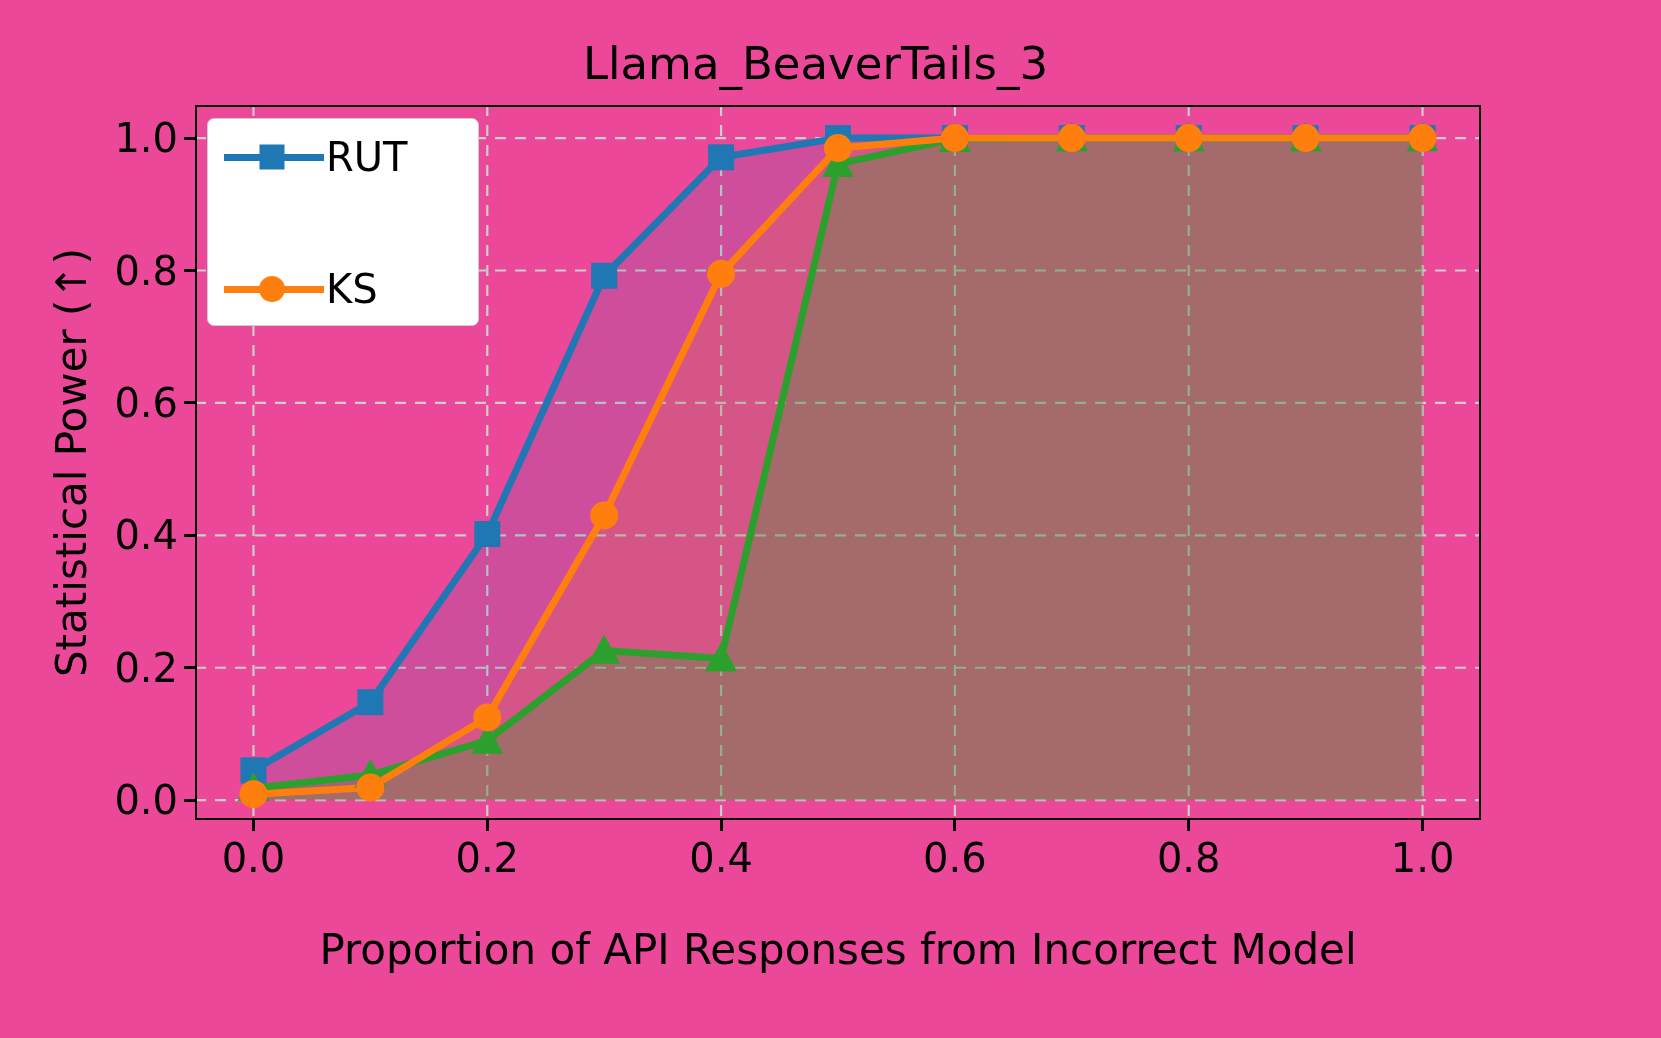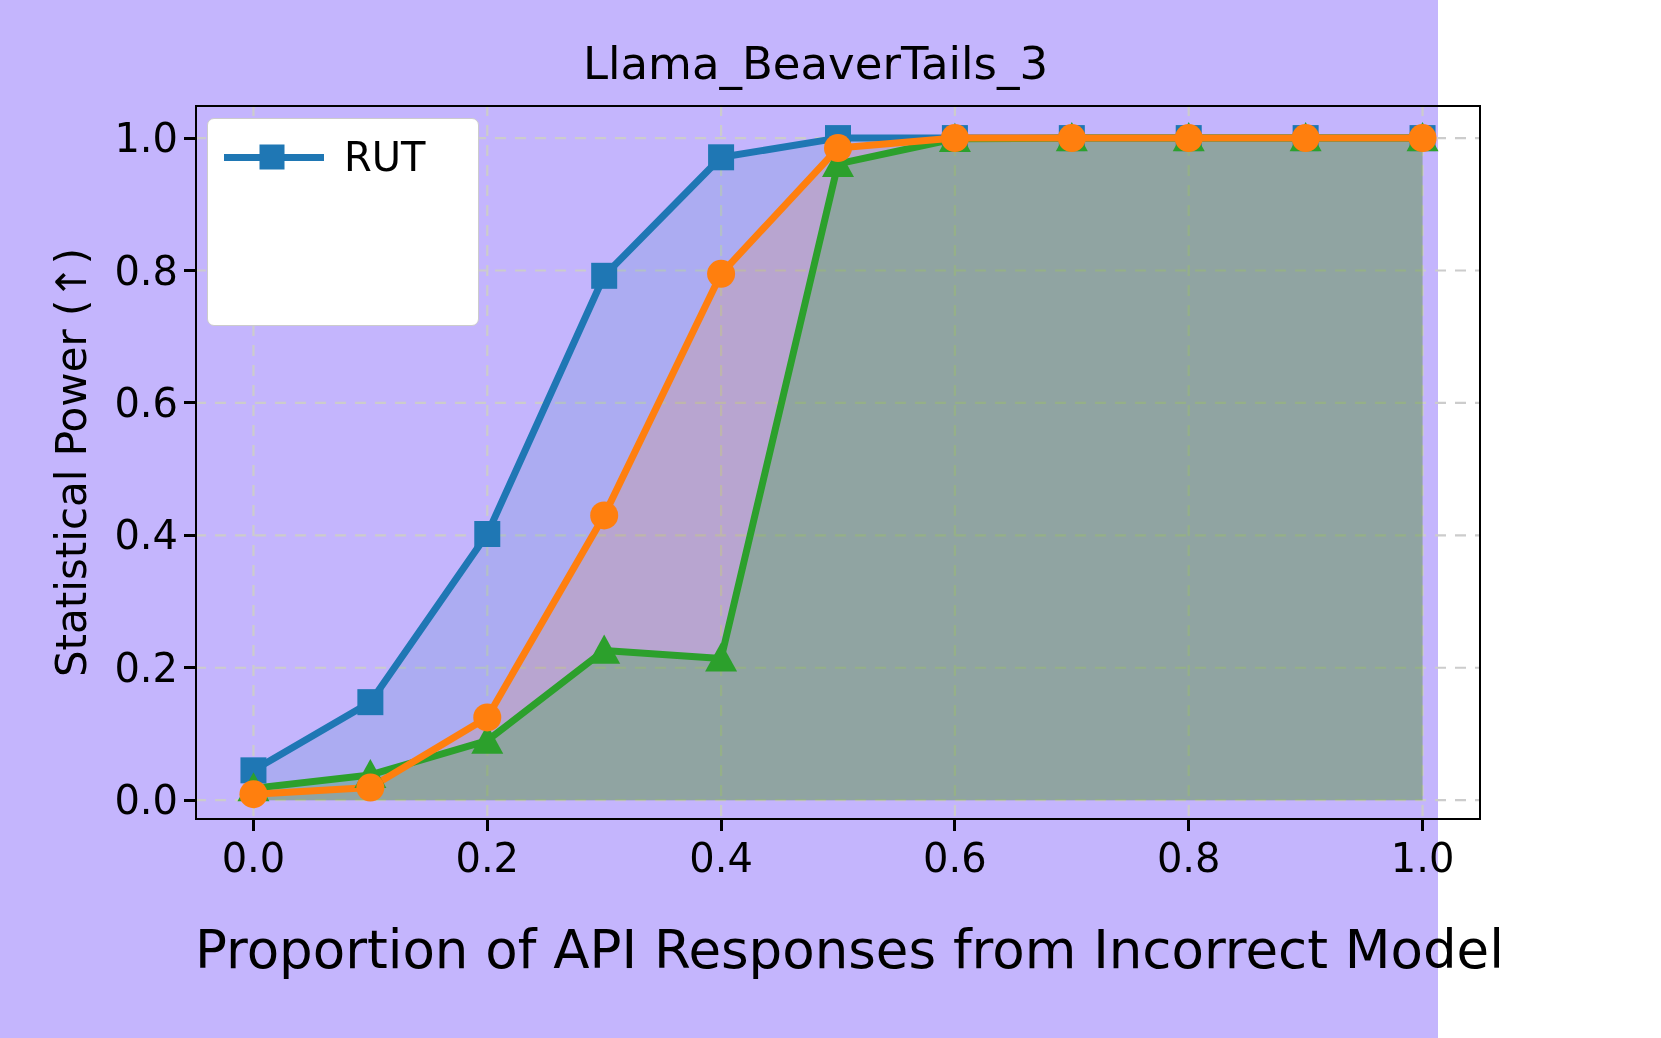--- a/index.html
+++ b/index.html
@@ -8,23 +8,23 @@
     background: #ffffff;
   }
   body {
     width: 1661px;
     height: 1038px;
     font-family: "DejaVu Sans", sans-serif;
     overflow: hidden;
   }
   #figure {
     position: relative;
-    width: 1438px;
+    width: 1661px;
     height: 1038px;
-    background: #c4b5fd;
+    background: #ec4899;
   }
   #chart-title {
     position: absolute;
     left: 0;
     top: 38px;
     width: 1661px;
     text-align: center;
     font-size: 45px;
     color: #000000;
     font-family: "DejaVu Sans", sans-serif;
@@ -68,21 +68,21 @@
     position: absolute;
     left: 42px;
     top: 820px;
   }
   #x-axis-label {
     position: absolute;
     left: 195px;
     top: 925px;
     width: 1286px;
     text-align: center;
-    font-size: 53px;
+    font-size: 42px;
     color: #000000;
     line-height: 50px;
     white-space: nowrap;
   }
   .ytick-label {
     position: absolute;
     right: 0;
     width: 100px;
     text-align: right;
     font-size: 40px;
@@ -165,21 +165,20 @@
     width: 0;
     height: 0;
     border-left: 15px solid transparent;
     border-right: 15px solid transparent;
     border-bottom: 26px solid #2ca02c;
     top: 22px;
   }
   .legend-label {
     font-size: 40px;
     color: #000000;
-    margin-left: 18px;
     line-height: 40px;
     white-space: nowrap;
   }
 </style>
 </head>
 <body>
 
 <div id="figure">
 
   <div id="chart-title">
@@ -275,20 +274,27 @@
   </div>
 
   <div id="legend">
     <div class="legend-row" style="top:6px">
       <div class="legend-swatch">
         <div class="legend-line" style="background:#1f77b4"></div>
         <div class="legend-marker lm-square" style="background:#1f77b4"></div>
       </div>
       <div class="legend-label">RUT</div>
     </div>
+    <div class="legend-row" style="top:138px">
+      <div class="legend-swatch">
+        <div class="legend-line" style="background:#ff7f0e"></div>
+        <div class="legend-marker lm-circle" style="background:#ff7f0e"></div>
+      </div>
+      <div class="legend-label">KS</div>
+    </div>
   </div>
 
 <div class="axis-spine" style="left: 184px; top: 798.639px; width: 11px; height: 3px;"></div>
     <div class="axis-spine" style="left: 184px; top: 666.231px; width: 11px; height: 3px;"></div>
     <div class="axis-spine" style="left: 184px; top: 533.824px; width: 11px; height: 3px;"></div>
     <div class="axis-spine" style="left: 184px; top: 401.417px; width: 11px; height: 3px;"></div>
     <div class="axis-spine" style="left: 184px; top: 269.009px; width: 11px; height: 3px;"></div>
     <div class="axis-spine" style="left: 184px; top: 136.602px; width: 11px; height: 3px;"></div>
     <div class="axis-spine" style="left: 251.955px; top: 820px; width: 3px; height: 11px;"></div>
     <div class="axis-spine" style="left: 485.773px; top: 820px; width: 3px; height: 11px;"></div>

